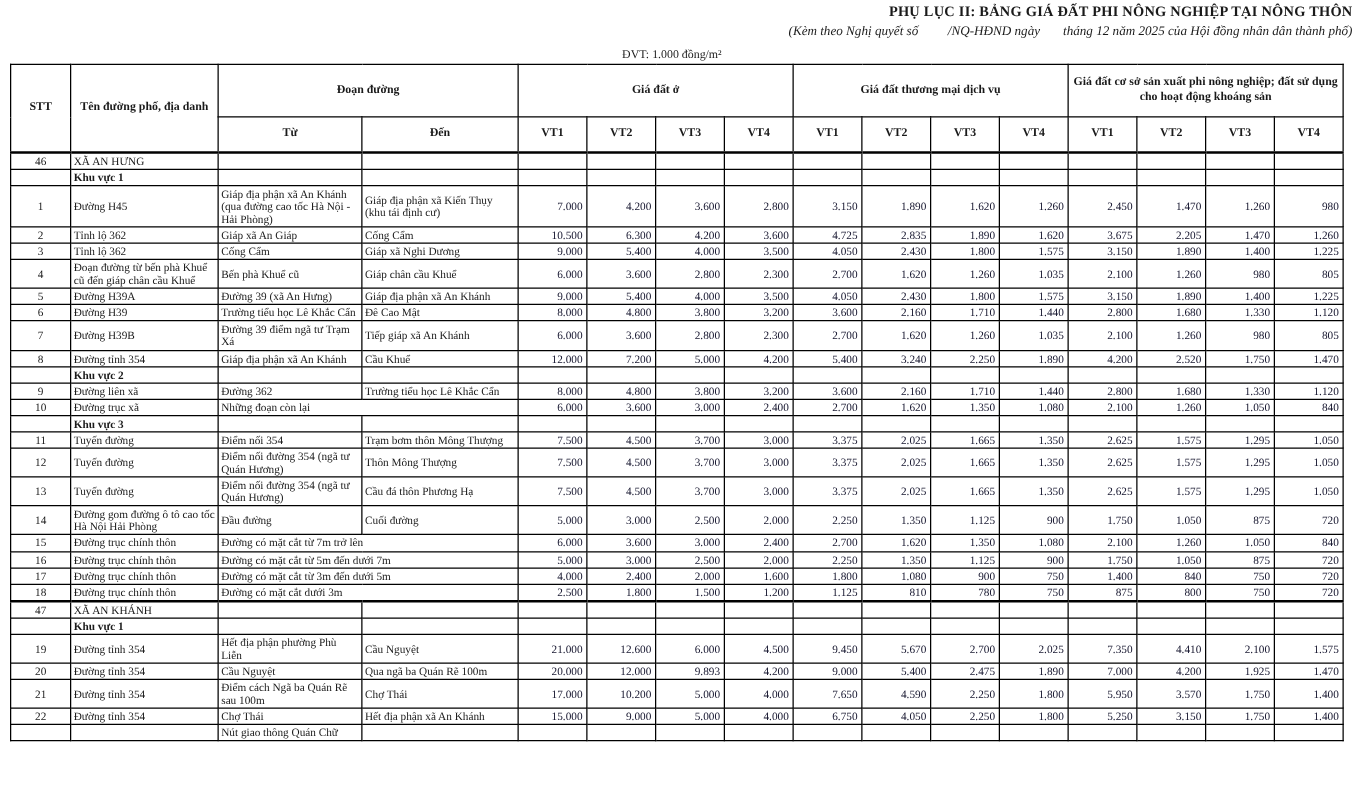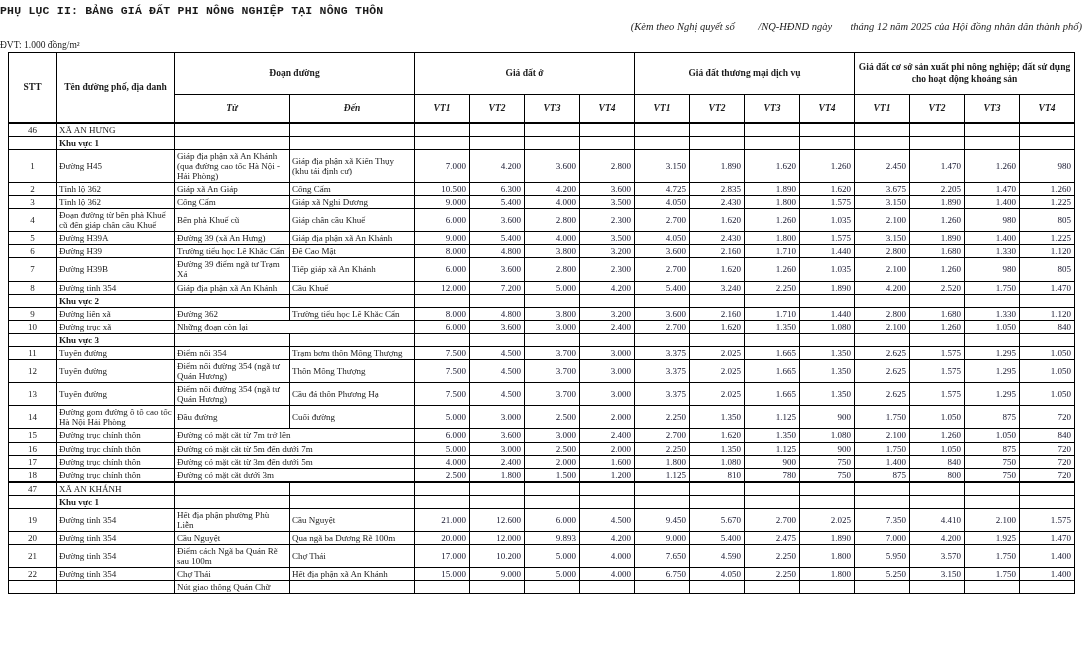--- a/index.html
+++ b/index.html
@@ -3,36 +3,35 @@
 <meta charset="utf-8">
 <style>
   * { box-sizing: border-box; margin: 0; padding: 0; }
   html, body { width: 1082px; height: 649px; overflow: hidden; }
   body {
     background: #ffffff;
     font-family: "Liberation Serif", "DejaVu Serif", serif;
     color: #1a1a1a;
   }
   .doc-title {
-    text-align: left;
+    text-align: right;
     font-weight: bold;
     font-size: 11.5px;
     padding-top: 4px;
     letter-spacing: 0.2px;
-    font-family: Liberation Mono, monospace;
   }
   .doc-subtitle {
     text-align: right;
     font-style: italic;
     font-size: 10.5px;
     margin-top: 4px;
     white-space: pre;
   }
   .unit-label {
-    text-align: left;
+    text-align: center;
     font-size: 9.5px;
     margin: 8px 7px 2px 0;
   }
   table.price-table {
     border-collapse: collapse;
     table-layout: fixed;
     margin-left: 8px;
     width: 1067px;
   }
   .price-table th, .price-table td {
@@ -41,21 +40,21 @@
     vertical-align: middle;
   }
   .price-table thead th {
     font-weight: bold;
     text-align: center;
     font-size: 9.5px;
     padding: 1px 2px;
     line-height: 1.2;
   }
   .price-table thead tr.group-row th { height: 42px; }
-  .price-table thead tr.vt-row th { height: 28px; font-style: italic; }
+  .price-table thead tr.vt-row th { height: 28px; }
   .price-table td {
     font-size: 9px;
     line-height: 1.12;
     padding: 1px 2px;
     height: 13px;
   }
   td.c-stt { text-align: center; }
   td.c-num {
     text-align: right;
     padding-right: 3px;
@@ -562,21 +561,21 @@
           <td class="c-num">2.025</td>
           <td class="c-num">7.350</td>
           <td class="c-num">4.410</td>
           <td class="c-num">2.100</td>
           <td class="c-num">1.575</td>
         </tr>
         <tr>
           <td class="c-stt">20</td>
           <td class="c-name">Đường tỉnh 354</td>
           <td class="c-from">Cầu Nguyệt</td>
-          <td class="c-to">Qua ngã ba Dương Rẽ 100m</td>
+          <td class="c-to">Qua ngã ba Quán Rẽ 100m</td>
           <td class="c-num">20.000</td>
           <td class="c-num">12.000</td>
           <td class="c-num">9.893</td>
           <td class="c-num">4.200</td>
           <td class="c-num">9.000</td>
           <td class="c-num">5.400</td>
           <td class="c-num">2.475</td>
           <td class="c-num">1.890</td>
           <td class="c-num">7.000</td>
           <td class="c-num">4.200</td>

